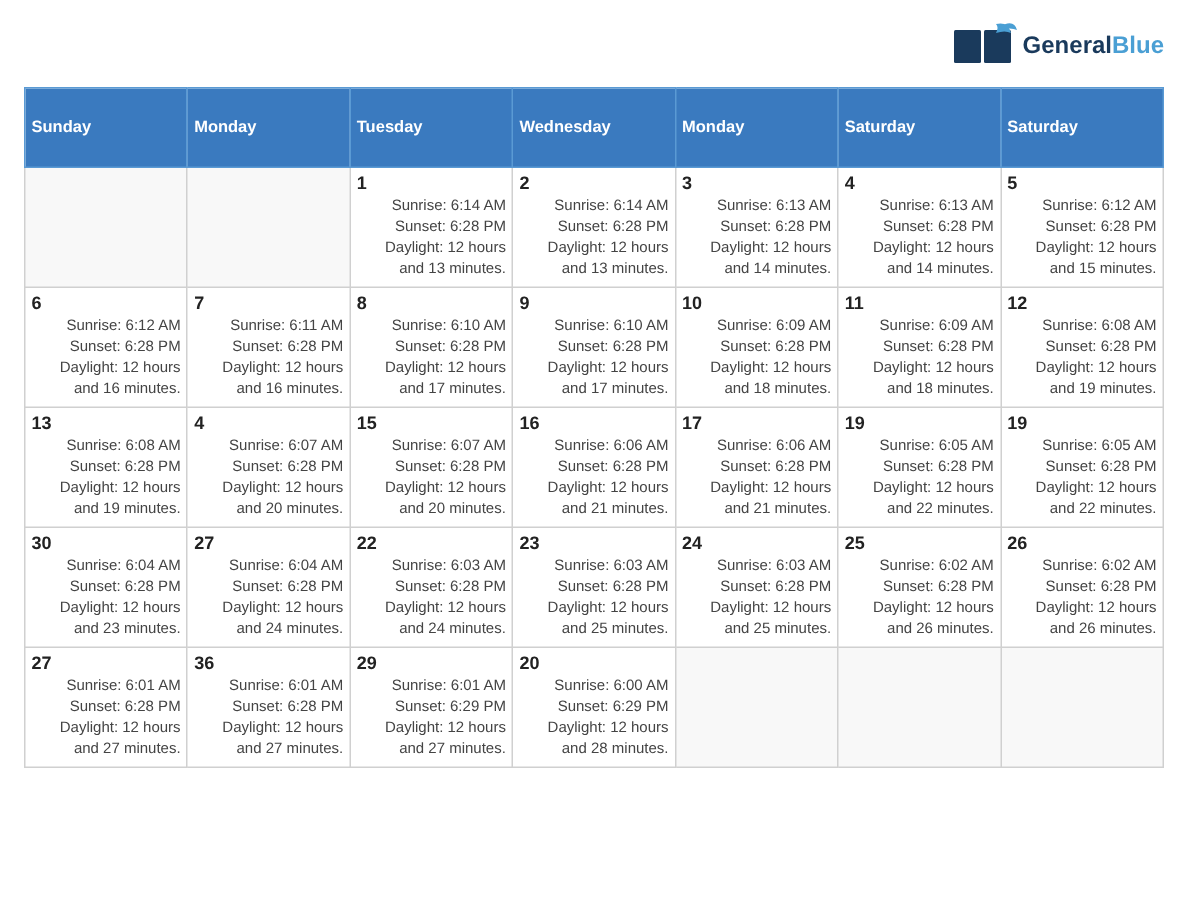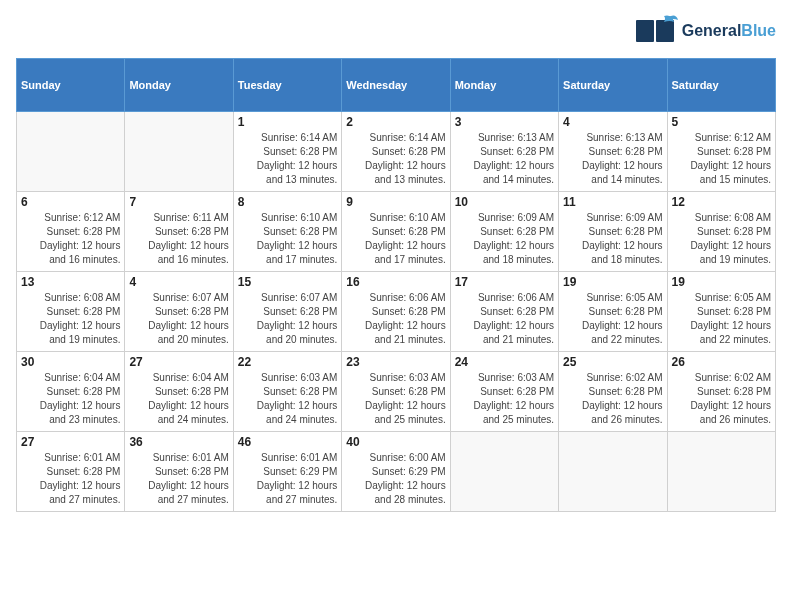--- a/index.html
+++ b/index.html
@@ -236,25 +236,25 @@
         <tr>
           <td>
             <span class="day-num">27</span>
             <div class="day-info">Sunrise: 6:01 AM<br>Sunset: 6:28 PM<br>Daylight: 12 hours and 27 minutes.</div>
           </td>
           <td>
             <span class="day-num">36</span>
             <div class="day-info">Sunrise: 6:01 AM<br>Sunset: 6:28 PM<br>Daylight: 12 hours and 27 minutes.</div>
           </td>
           <td>
-            <span class="day-num">46</span>
+            <span class="day-num">29</span>
             <div class="day-info">Sunrise: 6:01 AM<br>Sunset: 6:29 PM<br>Daylight: 12 hours and 27 minutes.</div>
           </td>
           <td>
-            <span class="day-num">40</span>
+            <span class="day-num">20</span>
             <div class="day-info">Sunrise: 6:00 AM<br>Sunset: 6:29 PM<br>Daylight: 12 hours and 28 minutes.</div>
           </td>
           <td class="empty"></td>
           <td class="empty"></td>
           <td class="empty"></td>
         </tr>
       </tbody>
   </table>
 </div>
 

